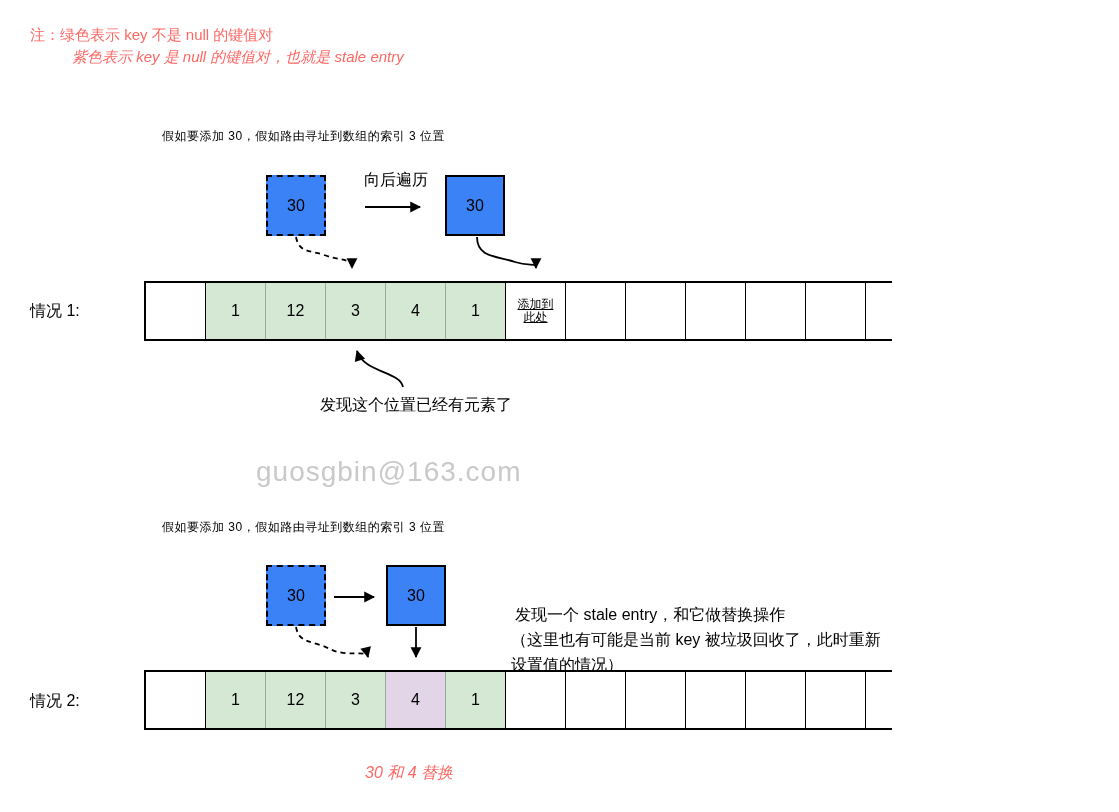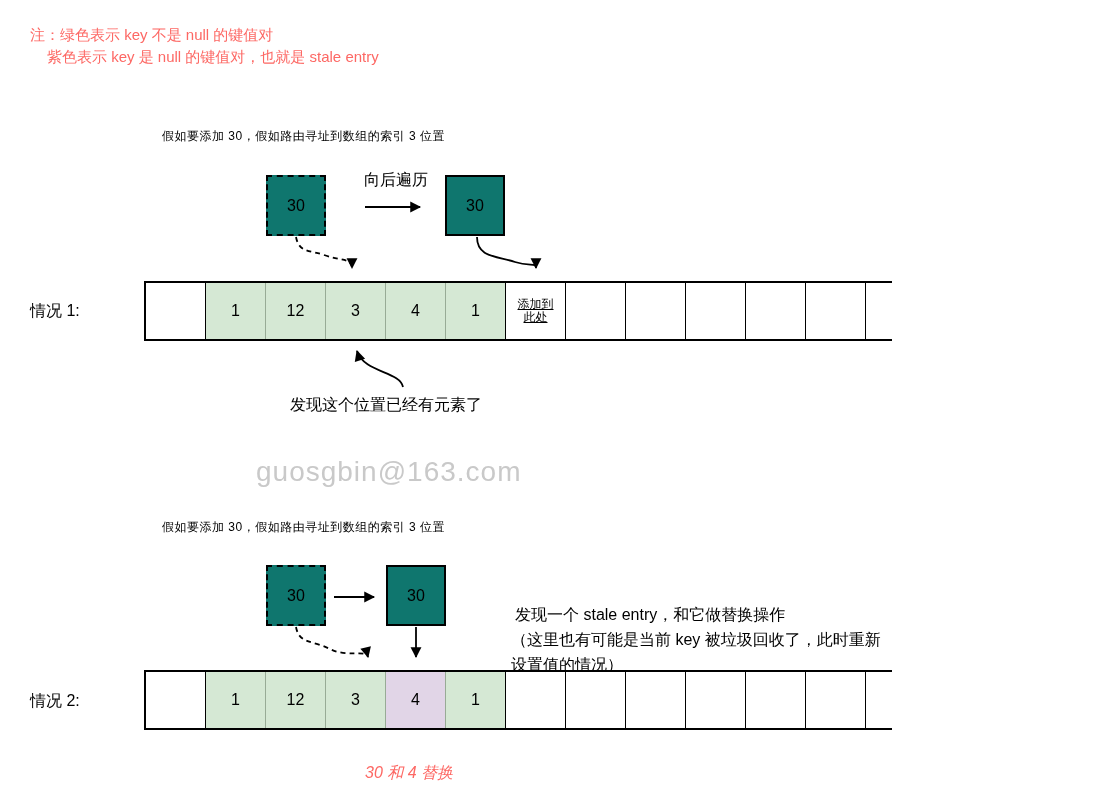--- a/index.html
+++ b/index.html
@@ -7,33 +7,33 @@
     position:relative;
     width:892px; height:812px;
     background:#ffffff;
     font-family:"Liberation Sans","DejaVu Sans",sans-serif;
     color:#000;
     overflow:hidden;
   }
   .abs { position:absolute; }
   
   .note { left:30px; top:24px; font-size:15px; line-height:22px; color:var(--note-red,#fd6864); }
-  .note .l2 { margin-left:17px; }
+  .note .l2 { margin-left:42px;font-style:italic; }
   
   .header-text { font-size:12px; letter-spacing:0.5px; }
   .hdr1 { left:162px; top:128px; }
   .hdr2 { left:162px; top:519px; }
   
   .scen-label { font-size:16px; }
   .lbl1 { left:30px; top:301px; }
   .lbl2 { left:30px; top:691px; }
   
   .valbox {
     width:60px; height:61px; box-sizing:border-box;
-    background:#0f766e; display:flex; align-items:center; justify-content:center;
+    background:#3b82f6; display:flex; align-items:center; justify-content:center;
     font-size:16px;
   }
   .dashedbox { border:2px dashed #000; }
   .solidbox  { border:2px solid #000; }
   .db1 { left:266px; top:175px; }
   .sb1 { left:445px; top:175px; }
   .db2 { left:266px; top:565px; }
   .sb2 { left:386px; top:565px; }
   
   .traverse-label { left:356px; top:170px; width:80px; text-align:center; font-size:16px; }
@@ -44,21 +44,21 @@
   .cell {
     width:60px; flex:0 0 60px; height:56px; box-sizing:border-box;
     border-right:1.5px solid #000;
     display:flex; align-items:center; justify-content:center;
     font-size:16px; text-align:center; white-space:pre-line; line-height:1.1;
   }
   .cell:last-child { border-right:none; }
   .cell.lt { border-right:1px solid #98ab96; }
   .cell.multiline { font-size:12px;text-decoration:underline; }
   
-  .annot1 { left:290px; top:394px; width:222px; text-align:left; font-size:16px; line-height:22px; }
+  .annot1 { left:290px; top:394px; width:222px; text-align:right; font-size:16px; line-height:22px; }
   
   .watermark { left:256px; top:456px; font-size:28px; letter-spacing:1px; color:var(--wm-gray,#c9c9c9); }
   
   .sidenote2 { left:484px; top:602px; font-size:16px; line-height:25px;margin-left:27px; }
   .sidenote2 .l1 { margin-left:4px; }
   
   .bottom-note { left:365px; top:763px; font-size:16px; color:var(--note-red,#fd6864);font-style:italic; }
   
   .overlay { position:absolute; left:0; top:0; width:1119px; height:812px; pointer-events:none; }
 </style>

